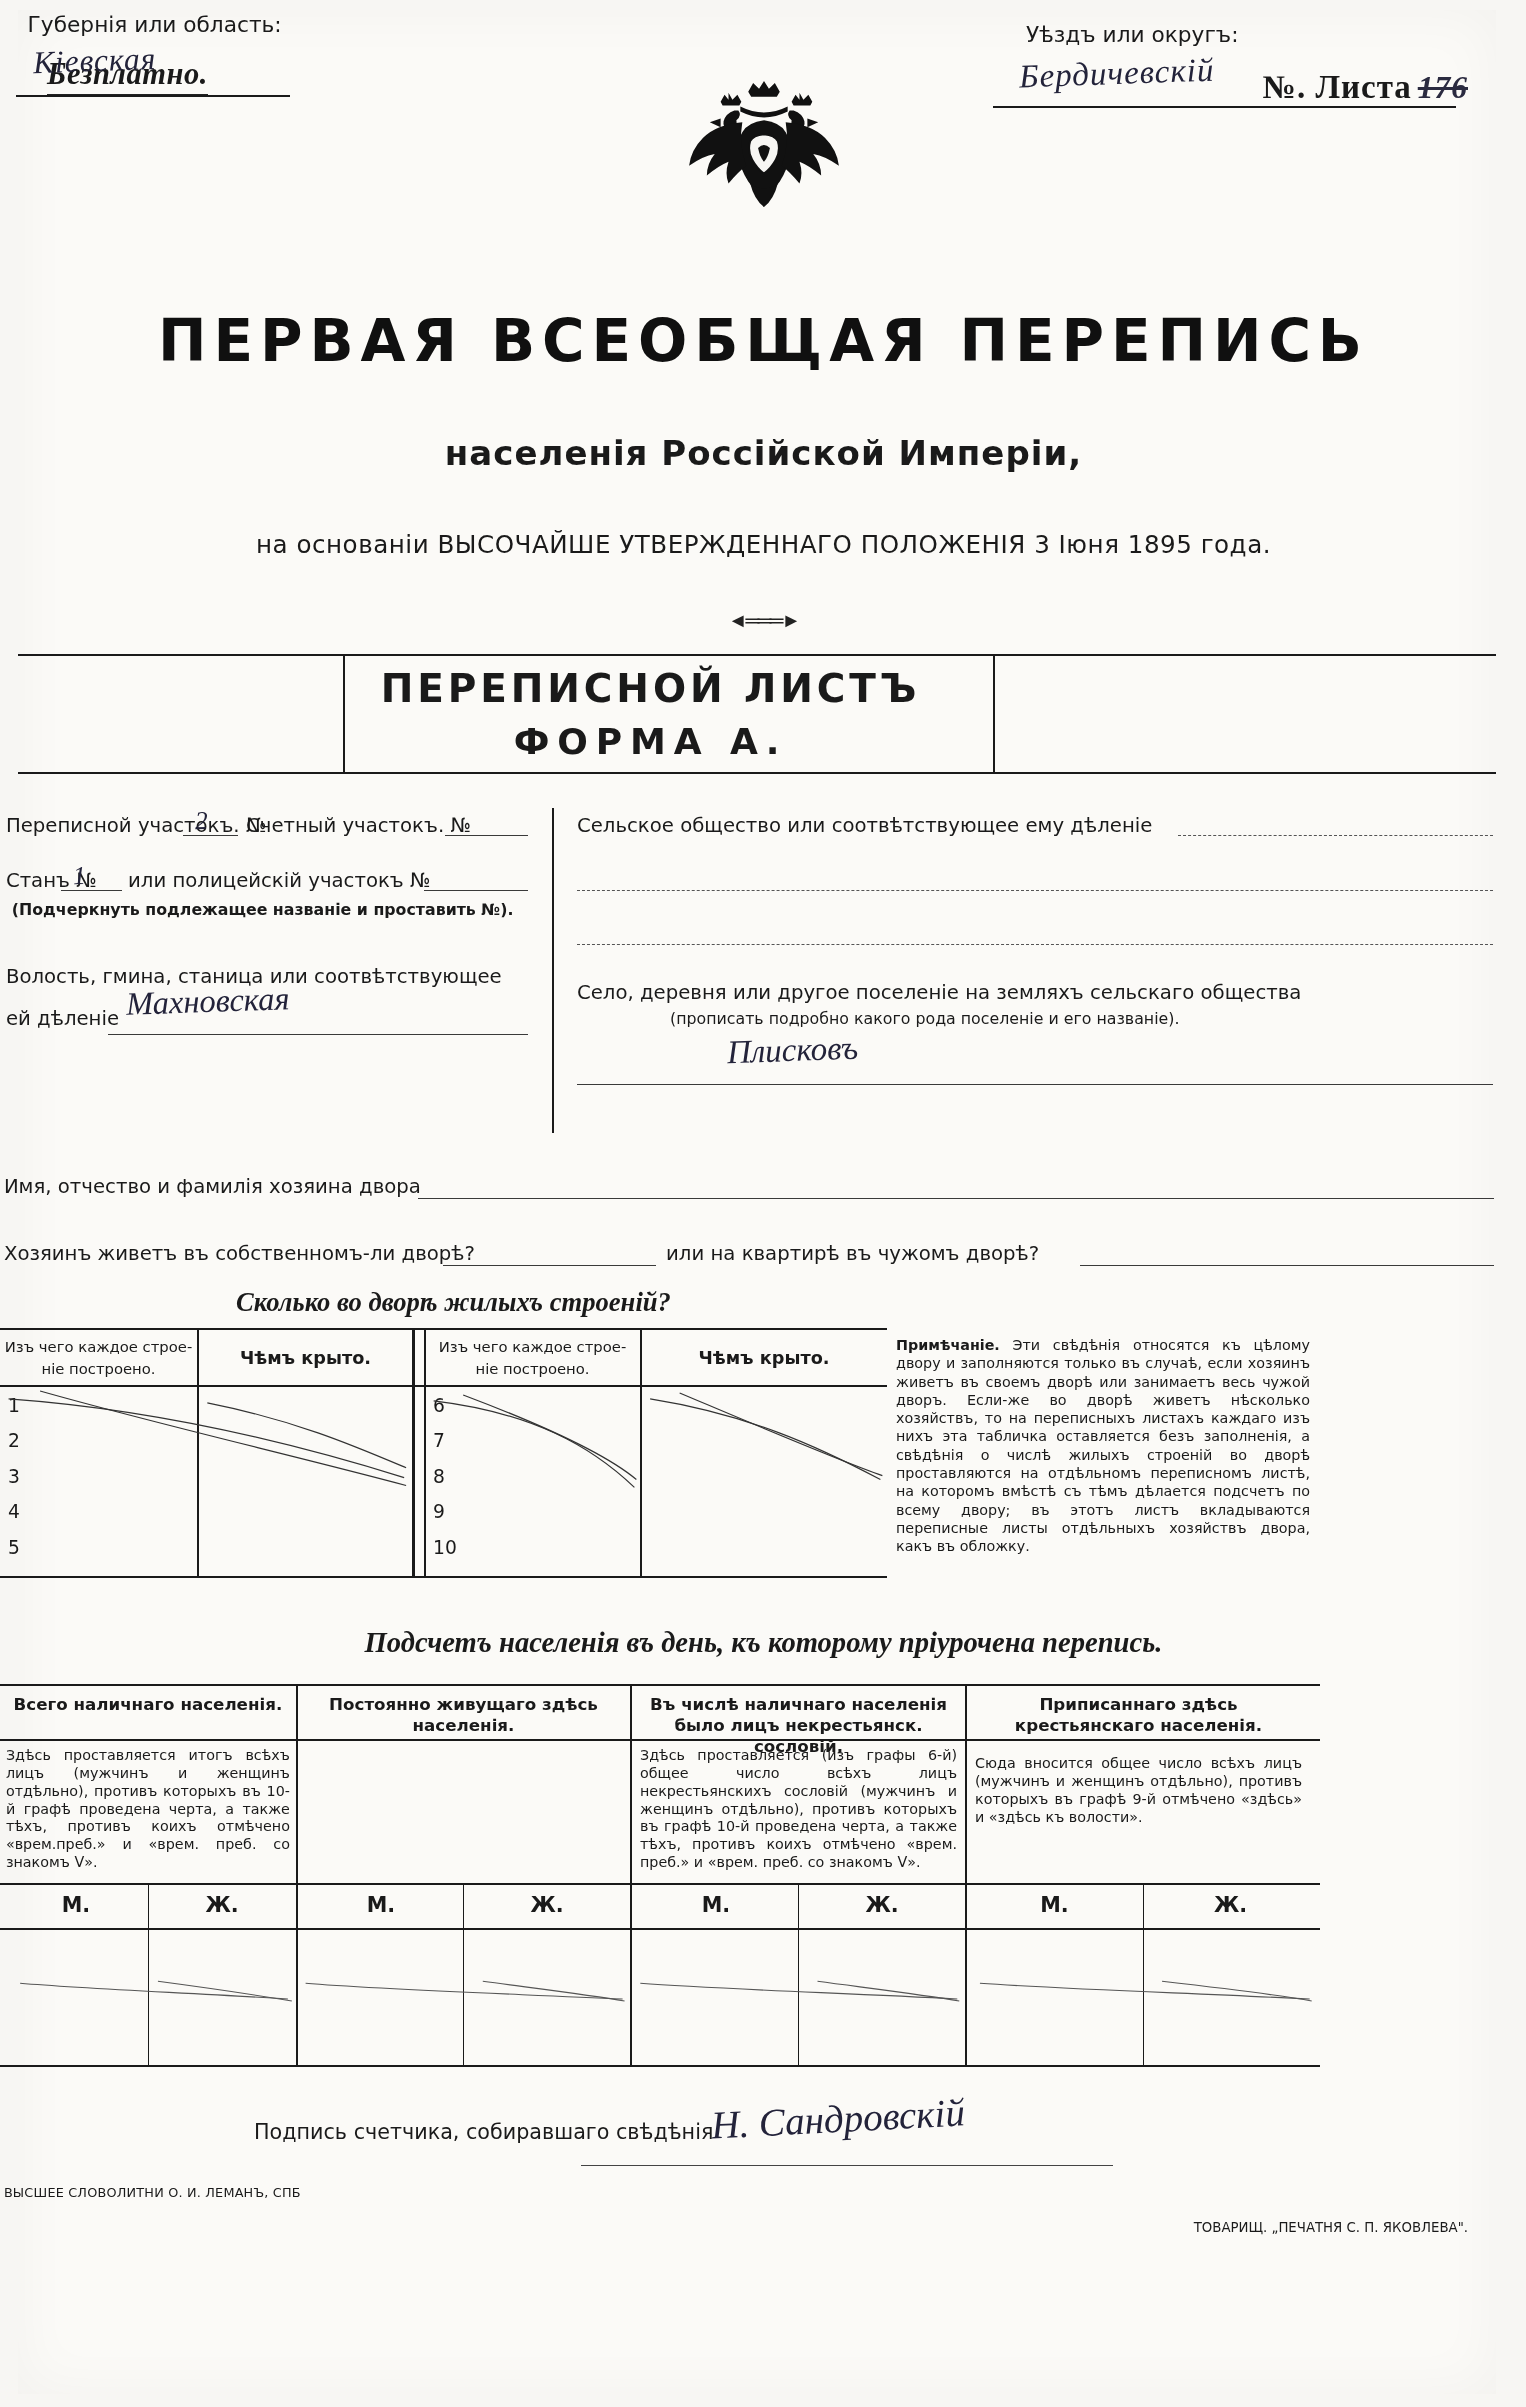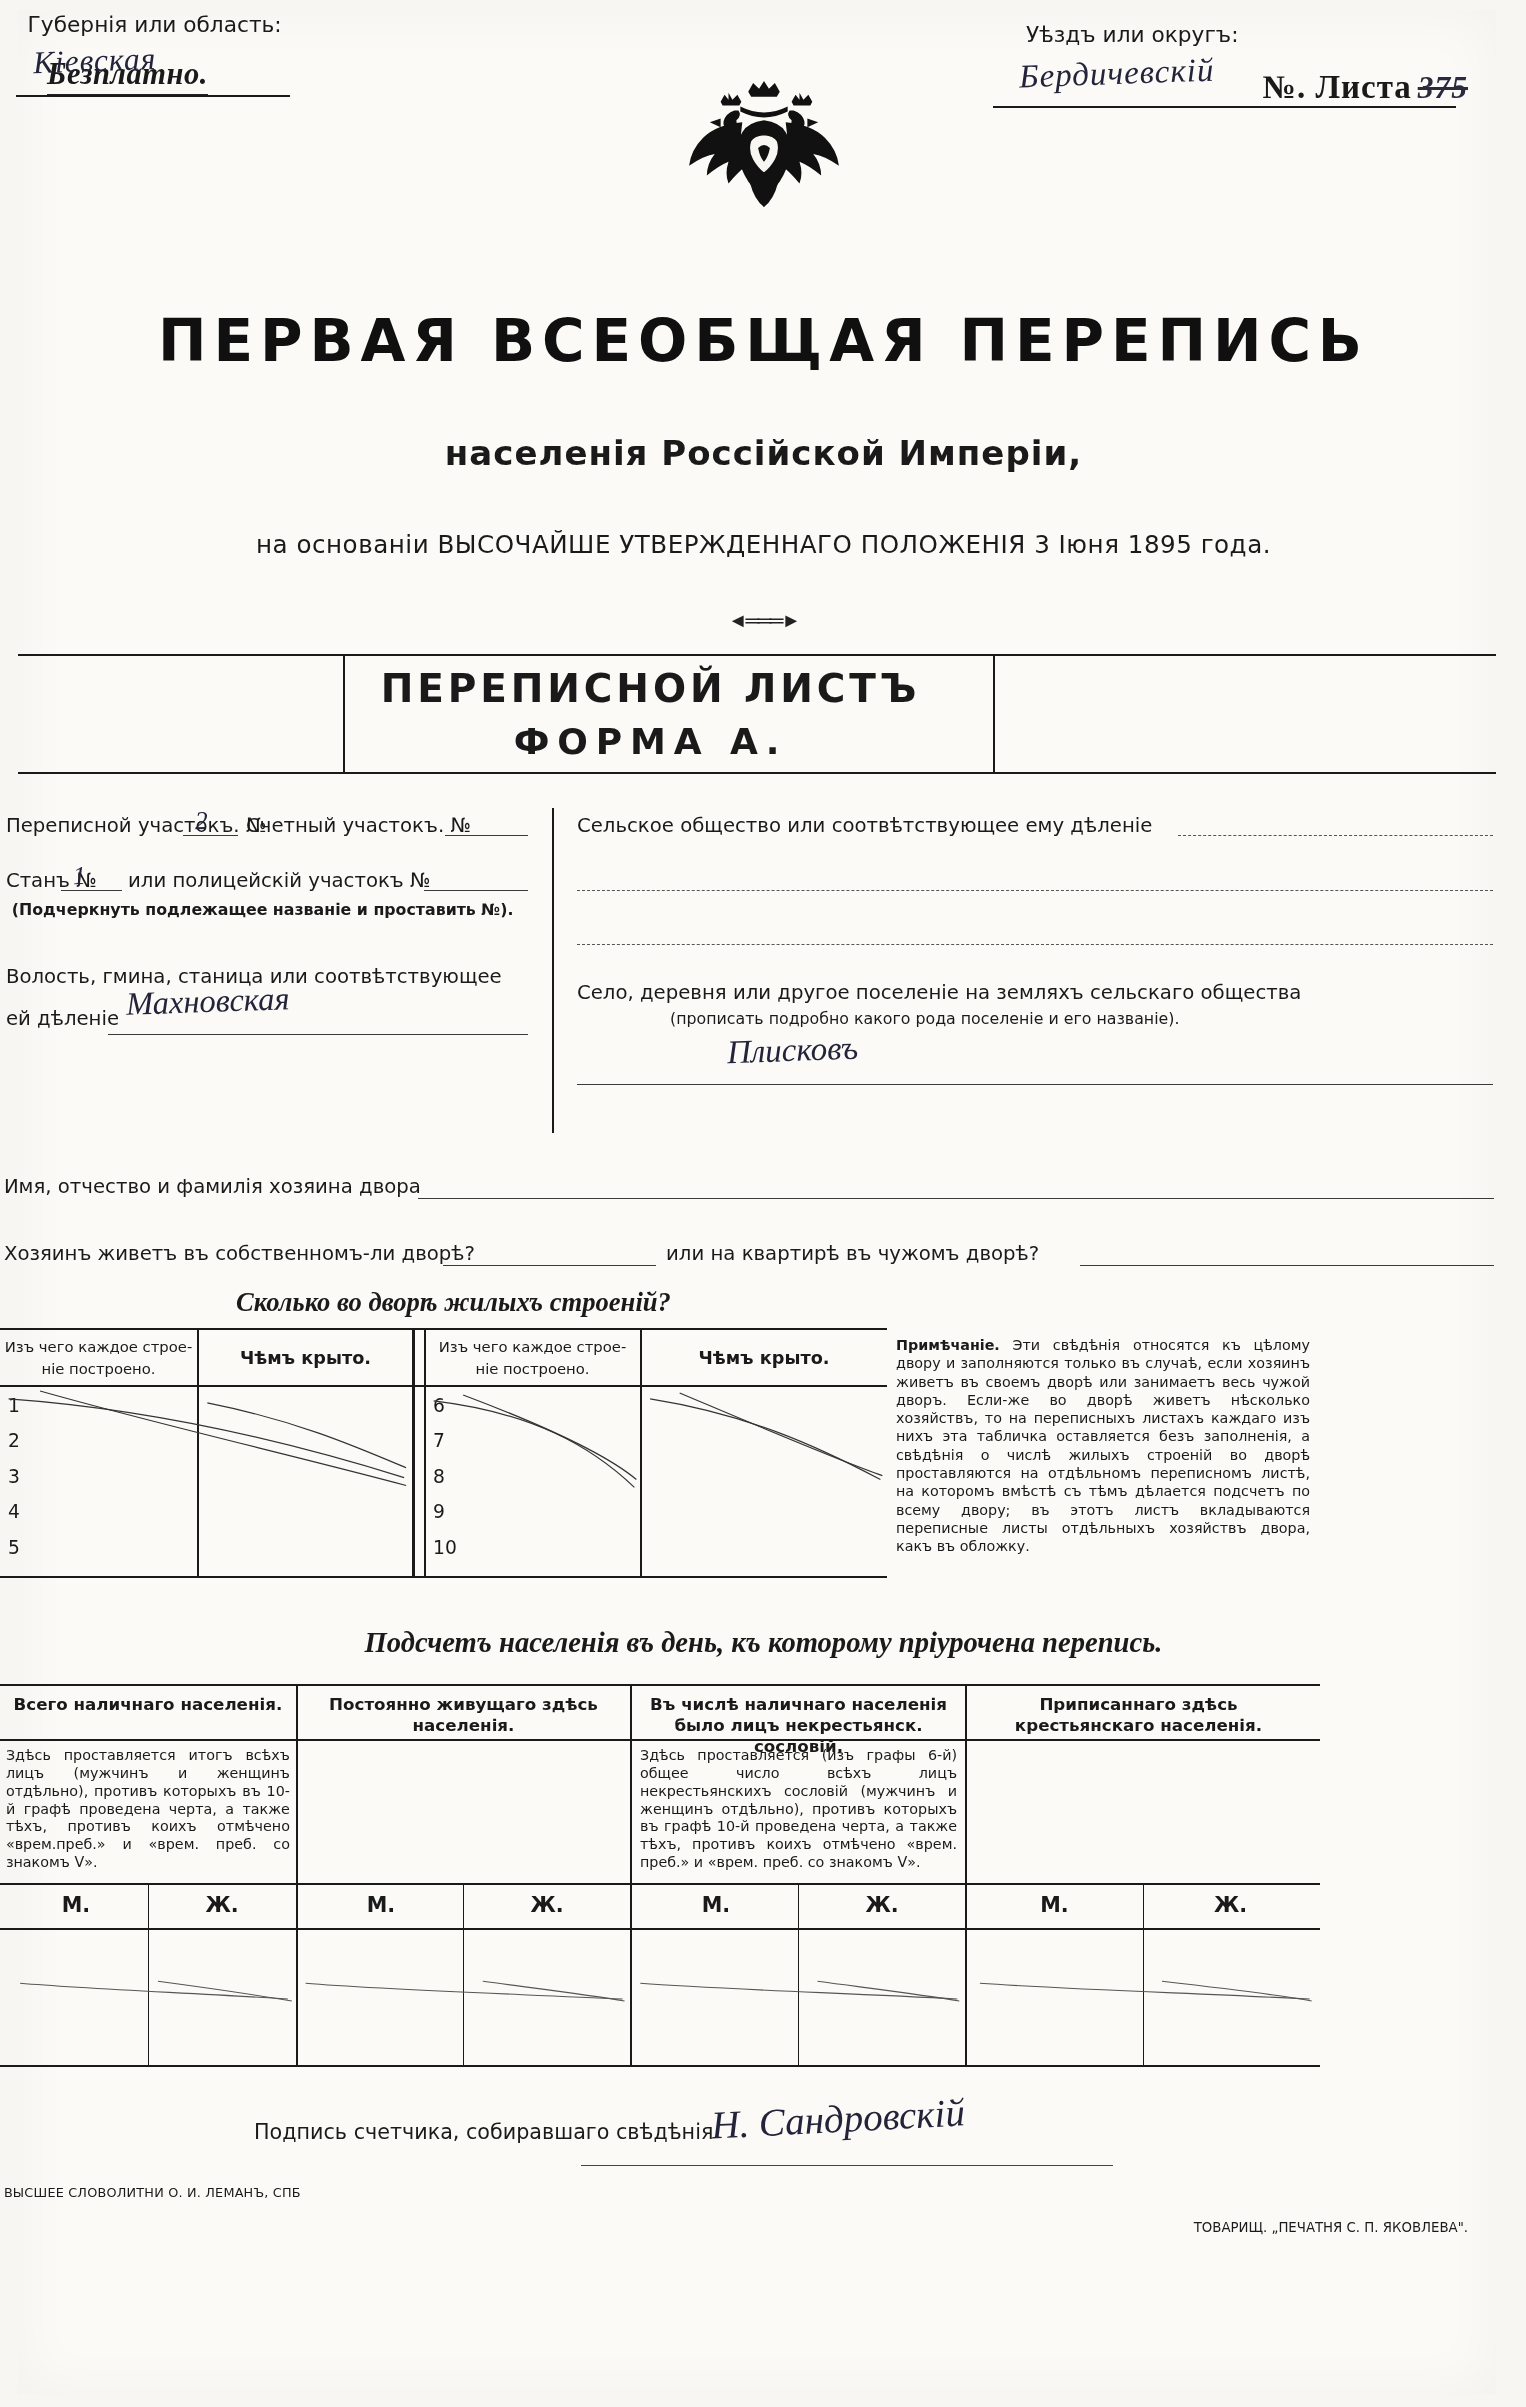--- a/index.html
+++ b/index.html
@@ -382,21 +382,21 @@
 </style>
 </head>
 <body>
 
 <div class="page">
   <div class="sheet"></div>
 
   <div class="free-label">Безплатно.</div>
 
   <div class="sheet-no">
-    <span>№. Листа</span><span class="num">375</span>
+    <span>№. Листа</span><span class="num">176</span>
   </div>
 
   <div class="emblem">
     <svg viewBox="0 0 220 140" width="217" height="138" aria-hidden="true">
       <g fill="#111">
 
         <path d="M110 4 l5 8 6-6 5 9-3 5h-26l-3-5 5-9 6 6z"></path>
         <path d="M74 16 l4 7 5-5 4 7-2 4H68l-2-4 4-7 4 5z"></path>
         <path d="M146 16 l4 7 5-5 4 7-2 4h-17l-2-4 4-7 4 5z"></path>
 
@@ -551,20 +551,21 @@
     <div class="mzh" style="left:301px; top:207px; width:160px;">М.</div>
     <div class="mzh" style="left:467px; top:207px; width:160px;">Ж.</div>
 
     <div class="pcell-title" style="left:636px; top:7.9px; width:325px;">Въ числѣ наличнаго населенія было лицъ некрестьянск. сословій.</div>
     <div class="pcell-desc" style="left:640px; top:61px; width:317px;">Здѣсь проставляется (изъ графы 6-й) общее число всѣхъ лицъ некрестьянскихъ сословій (мужчинъ и женщинъ отдѣльно), противъ которыхъ въ графѣ 10-й проведена черта, а также тѣхъ, противъ коихъ отмѣчено «врем. преб.» и «врем. преб. со знакомъ ᐯ».</div>
     <div class="inner-v" style="left:798px; top:197px; height:182px;"></div>
     <div class="mzh" style="left:636px; top:207px; width:160px;">М.</div>
     <div class="mzh" style="left:802px; top:207px; width:160px;">Ж.</div>
 
     <div class="pcell-title" style="left:971px; top:7.9px; width:335px;">Приписаннаго здѣсь крестьянскаго населенія.</div>
+    <div class="pcell-desc" style="left:975px; top:69px; width:327px;">Сюда вносится общее число всѣхъ лицъ (мужчинъ и женщинъ отдѣльно), противъ которыхъ въ графѣ 9-й отмѣчено «здѣсь» и «здѣсь къ волости».</div>
     <div class="inner-v" style="left:1143px; top:197px; height:182px;"></div>
     <div class="mzh" style="left:971px; top:207px; width:167px;">М.</div>
     <div class="mzh" style="left:1147px; top:207px; width:167px;">Ж.</div>
 
     <svg class="curve-svg" width="1320" height="379" viewBox="0 0 1340 385">
       <g stroke="#555" fill="none" stroke-width="1.1">
         <path d="M20 302 C 90 308, 200 312, 292 318"></path>
         <path d="M160 300 C 220 308, 260 314, 296 320"></path>
         <path d="M310 302 C 380 308, 500 312, 632 318"></path>
         <path d="M490 300 C 550 308, 600 314, 634 320"></path>

